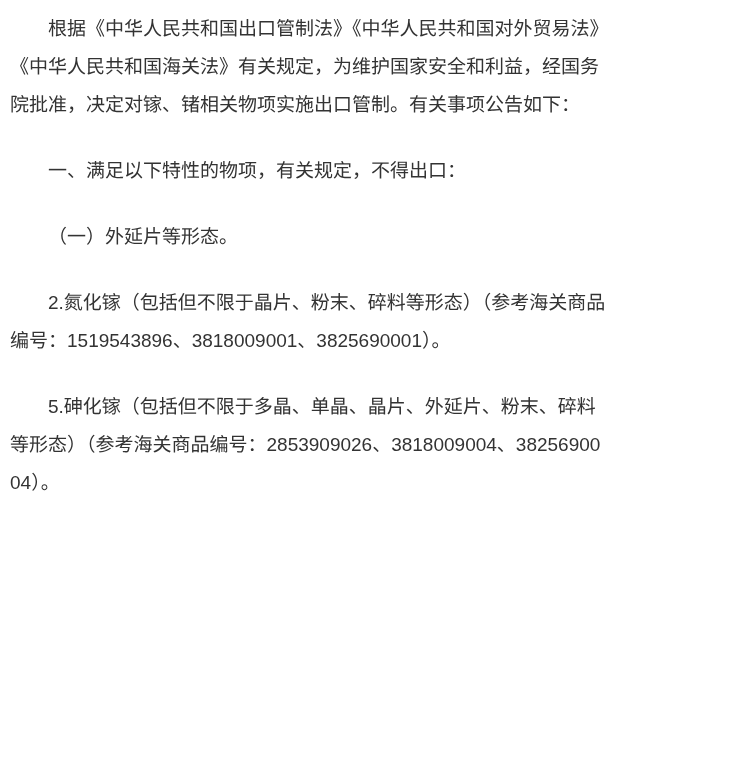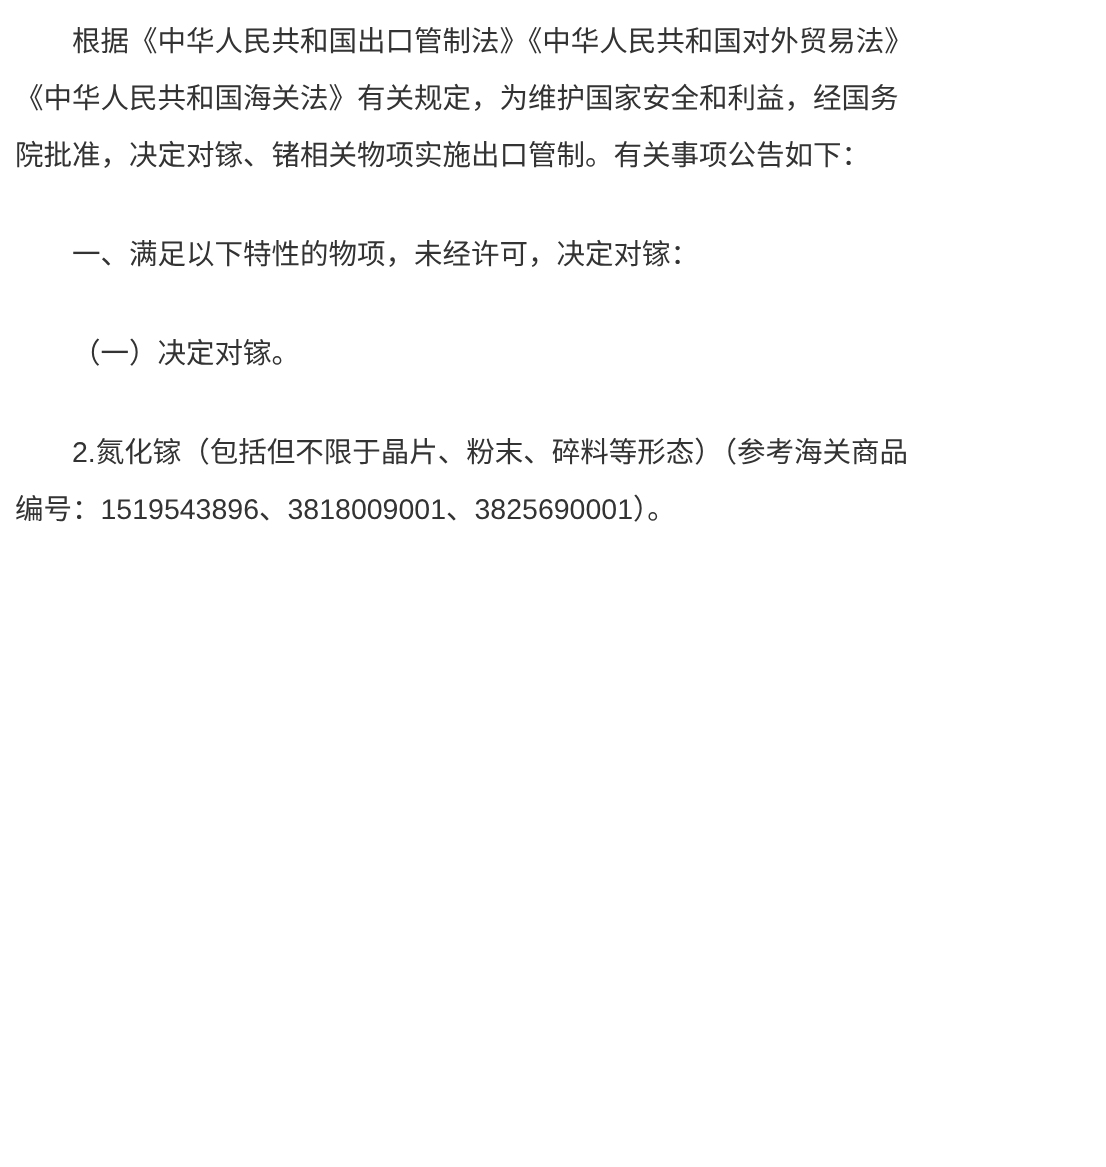--- a/index.html
+++ b/index.html
@@ -30,16 +30,17 @@
     text-indent: 2em;
     word-break: break-all;
     text-align: left;
   }
 </style>
 </head>
 <body>
 
 <div class="article">
   <p>根据《中华人民共和国出口管制法》《中华人民共和国对外贸易法》《中华人民共和国海关法》有关规定，为维护国家安全和利益，经国务院批准，决定对镓、锗相关物项实施出口管制。有关事项公告如下：</p>
-  <p>一、满足以下特性的物项，未经许可，决定对镓：</p>
-  <p>（一）决定对镓。</p>
+  <p>一、满足以下特性的物项，有关规定，不得出口：</p>
+  <p>（一）外延片等形态。</p>
   <p>2.氮化镓（包括但不限于晶片、粉末、碎料等形态）（参考海关商品编号：1519543896、3818009001、3825690001）。</p>
+  <p>5.砷化镓（包括但不限于多晶、单晶、晶片、外延片、粉末、碎料等形态）（参考海关商品编号：2853909026、3818009004、3825690004）。</p>
 </div>
 
 </body></html>

